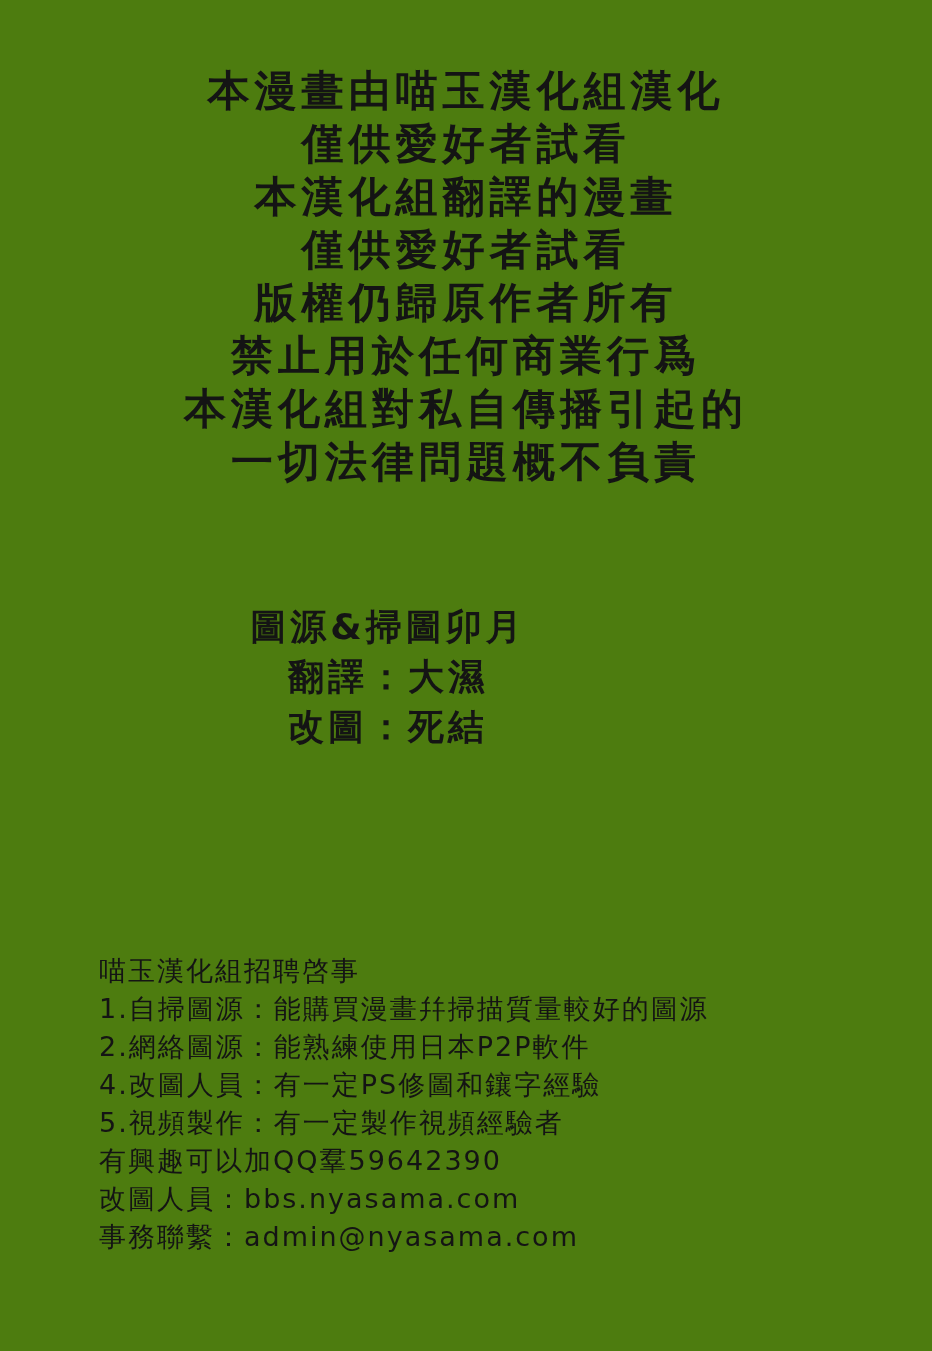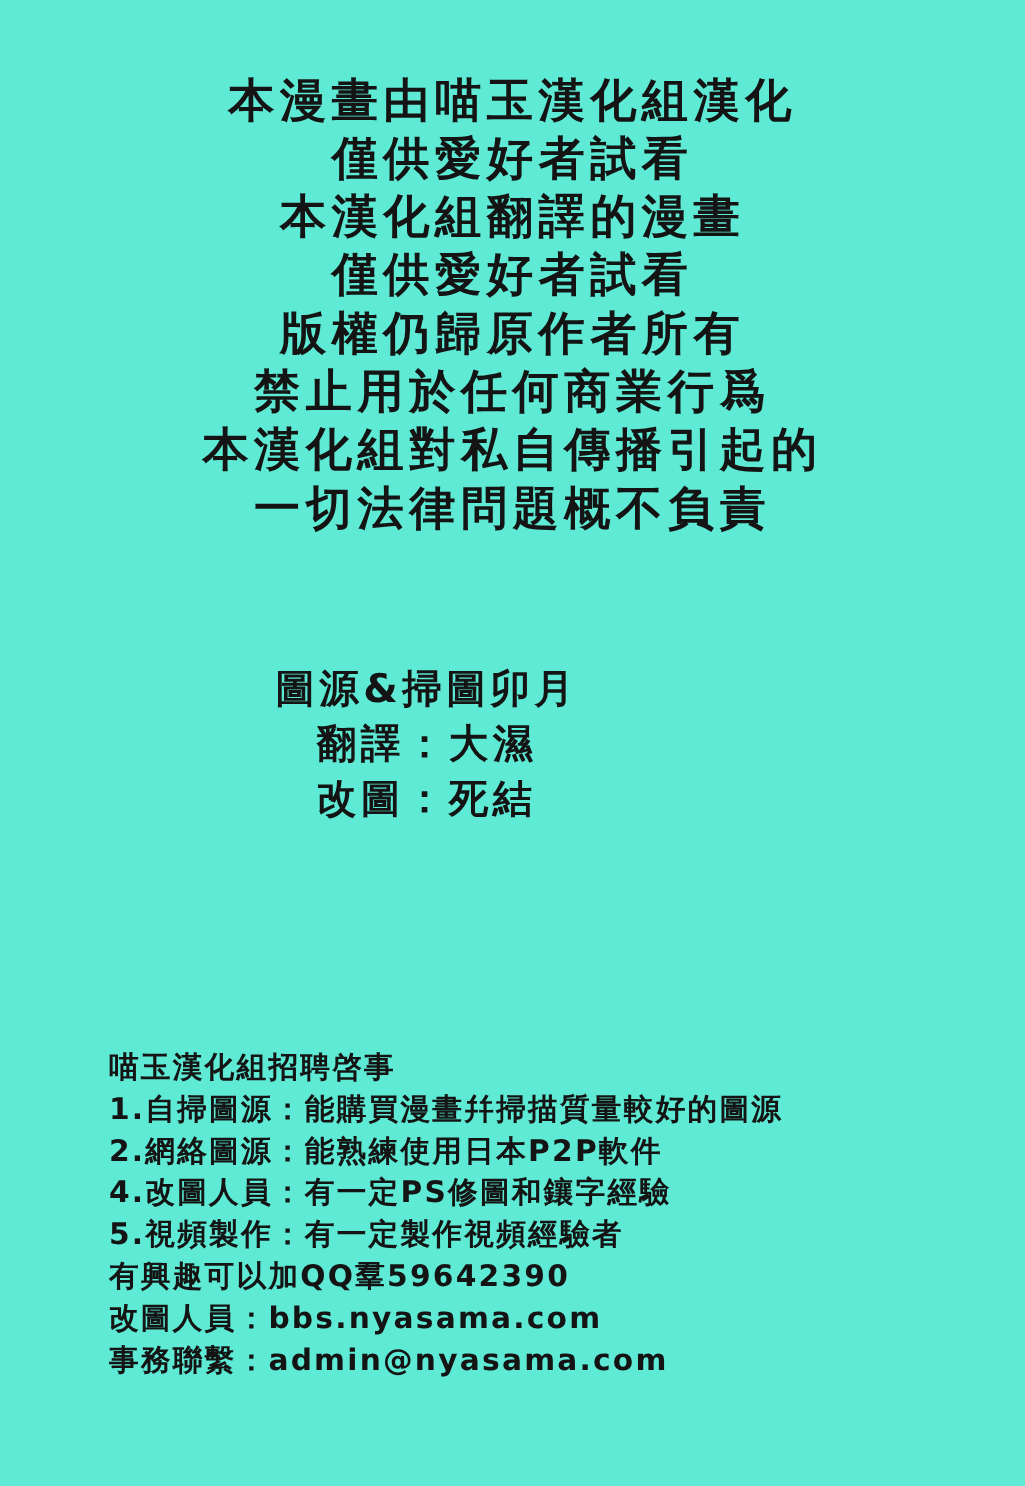--- a/index.html
+++ b/index.html
@@ -4,21 +4,21 @@
 <style>
   html, body {
     margin: 0;
     padding: 0;
     background: #ffffff;
   }
   .page {
     position: relative;
     width: 932px;
     height: 1351px;
-    background: #5eead4;
+    background: #4d7c0f;
     overflow: hidden;
     font-family: "DejaVu Sans", "Liberation Sans", sans-serif;
     color: #141414;
   }
   
   .notice-block {
     position: absolute;
     top: 64px;
     left: 0;
     width: 932px;
@@ -50,21 +50,21 @@
   .recruit-block {
     position: absolute;
     top: 952px;
     left: 99px;
     width: 790px;
     text-align: left;
   }
   .recruit-line {
     font-size: 27px;
     line-height: 38px;
-    font-weight: 700;
+    font-weight: 400;
     letter-spacing: 2px;
     white-space: nowrap;
   }
 </style>
 </head>
 <body>
 
 <div class="page">
 
   <div class="notice-block">

